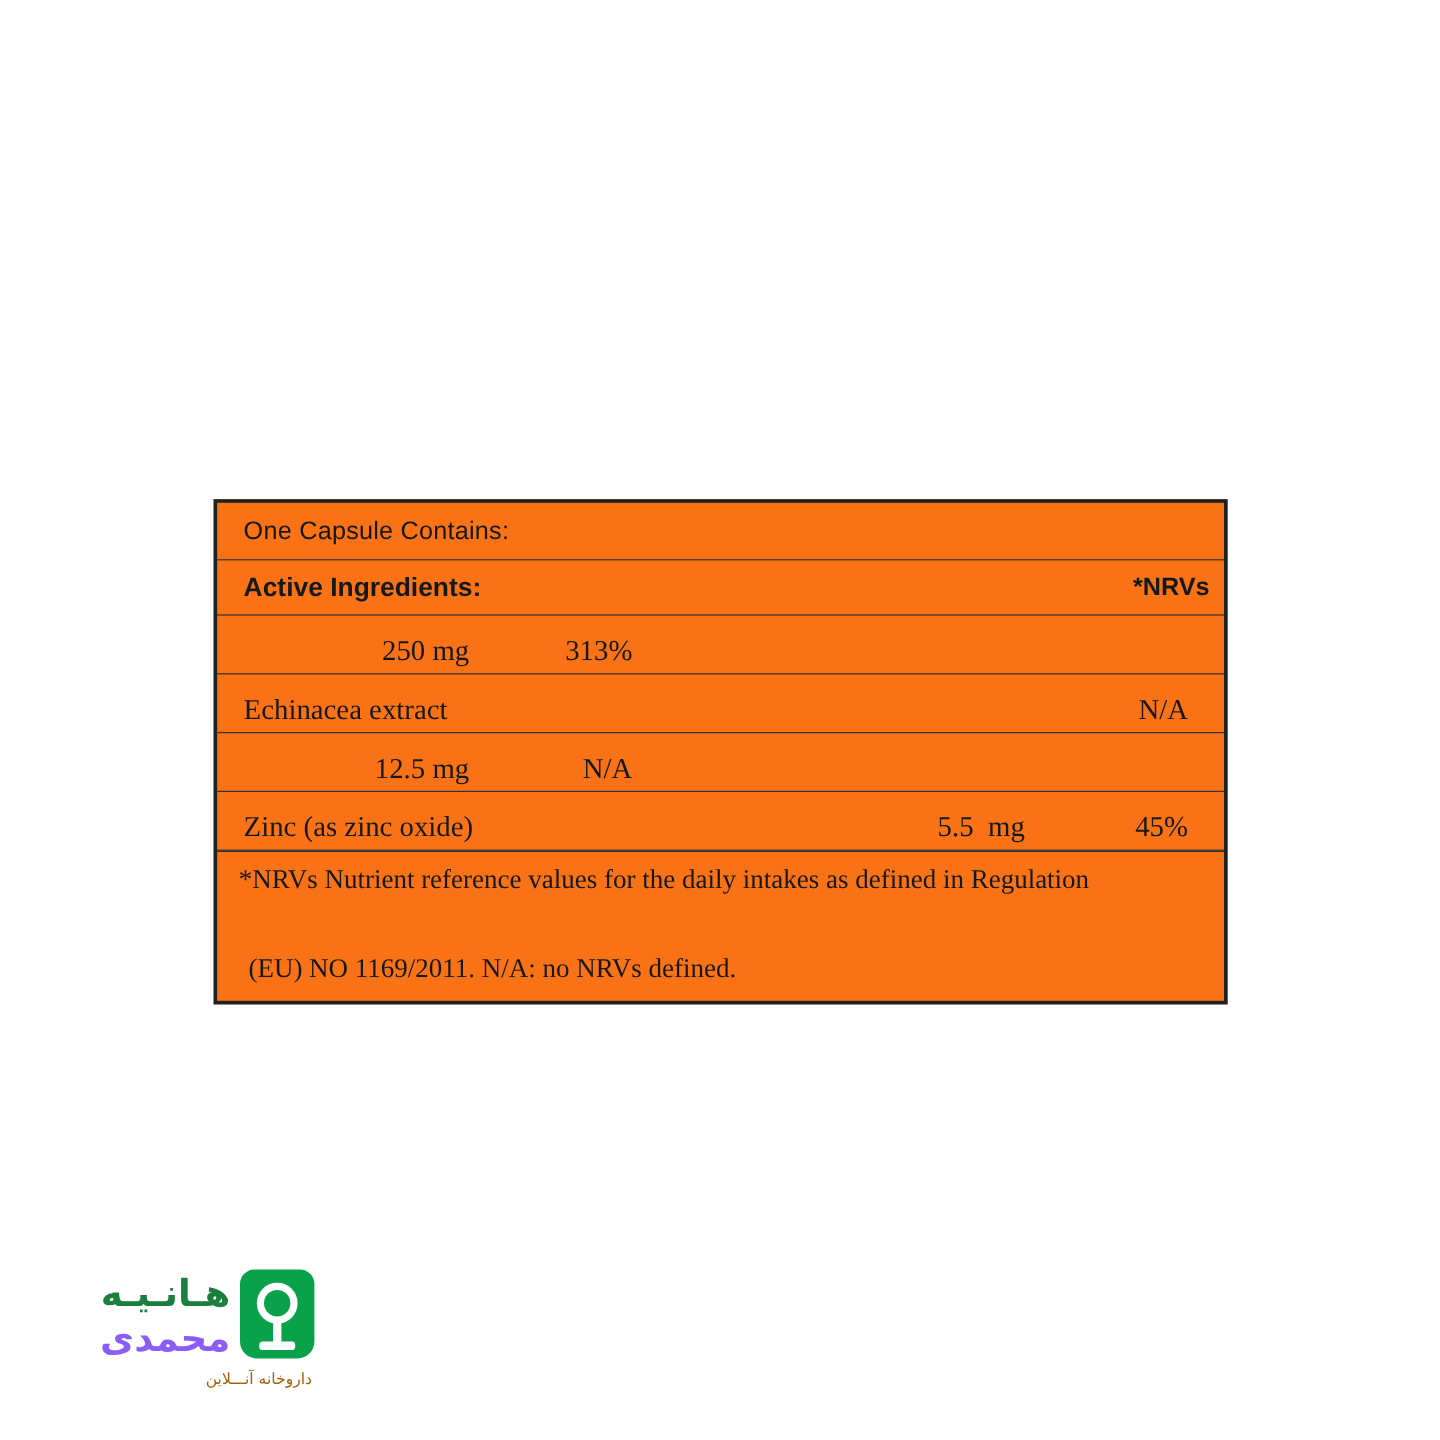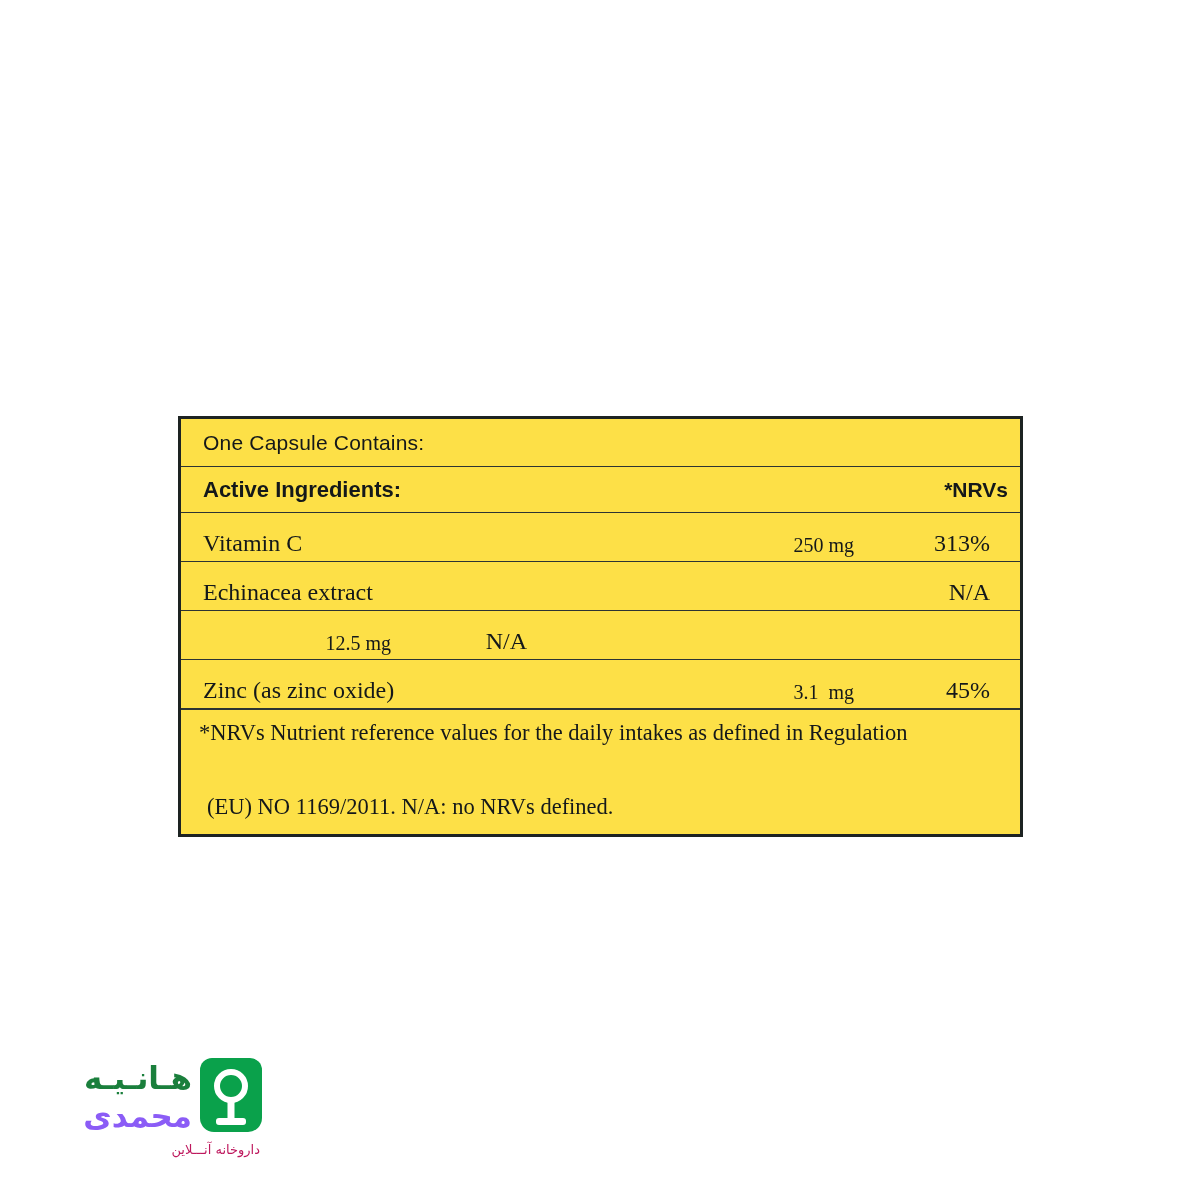--- a/index.html
+++ b/index.html
@@ -14,21 +14,21 @@
     font-family: "Liberation Sans", sans-serif;
     overflow: hidden;
   }
 
   
   #facts-panel {
     position: absolute;
     left: 178px;
     top: 416px;
     width: 845px;
-    background: #fde047;
+    background: #f97316;
     border-top: 3px solid #1d2322;
     border-bottom: 3px solid #1d2322;
     border-left: 3px solid #1d2322;
     border-right: 3px solid #1d2322;
     box-sizing: border-box;
     color: #14181a;
   }
 
   .row {
     display: flex;
@@ -92,21 +92,21 @@
   
   .ing-row {
     height: 49px;
   }
   .ing-row .cell-name {
     font-family: "Liberation Serif", serif;
     font-size: 24px;
   }
   .ing-row .cell-amount {
     font-family: "Liberation Serif", serif;
-    font-size: 20px;
+    font-size: 24px;
   }
   .ing-row .cell-nrv {
     font-family: "Liberation Serif", serif;
     font-size: 24px;
     text-align: right;
     padding-right: 30px;
   }
 
   
   #footnote {
@@ -187,21 +187,21 @@
     color: #8b5cf6;
     direction: rtl;
     white-space: nowrap;
   }
   #logo-text-sub {
     position: absolute;
     right: 2px;
     top: 84px;
     font-family: "DejaVu Sans", sans-serif;
     font-size: 13px;
-    color: #be185d;
+    color: #a16207;
     direction: rtl;
     white-space: nowrap;
     letter-spacing: 0.5px;
   }
 </style>
 </head>
 <body>
 
 <div id="facts-panel">
 
@@ -209,38 +209,37 @@
     <div class="cell-name">One Capsule Contains:</div>
   </div>
 
   <div class="row" id="row-header-active">
     <div class="cell-name">Active Ingredients:</div>
     <div class="cell-amount"></div>
     <div class="cell-nrv">*NRVs</div>
   </div>
 
   <div class="row ing-row">
-    <div class="cell-name">Vitamin C</div>
     <div class="cell-amount">250 mg</div>
     <div class="cell-nrv">313%</div>
   </div>
 
   <div class="row ing-row">
     <div class="cell-name">Echinacea extract</div>
     <div class="cell-nrv">N/A</div>
   </div>
 
   <div class="row ing-row">
     <div class="cell-amount">12.5 mg</div>
     <div class="cell-nrv">N/A</div>
   </div>
 
   <div class="row ing-row">
     <div class="cell-name">Zinc (as zinc oxide)</div>
-    <div class="cell-amount">3.1  mg</div>
+    <div class="cell-amount">5.5  mg</div>
     <div class="cell-nrv">45%</div>
   </div>
 
   <div id="footnote">
     <span class="fn-line-1">*NRVs Nutrient reference values for the daily intakes as defined in Regulation</span>
     <span class="fn-line-2">(EU) NO 1169/2011. N/A: no NRVs defined.</span>
   </div>
 
 </div>
 

